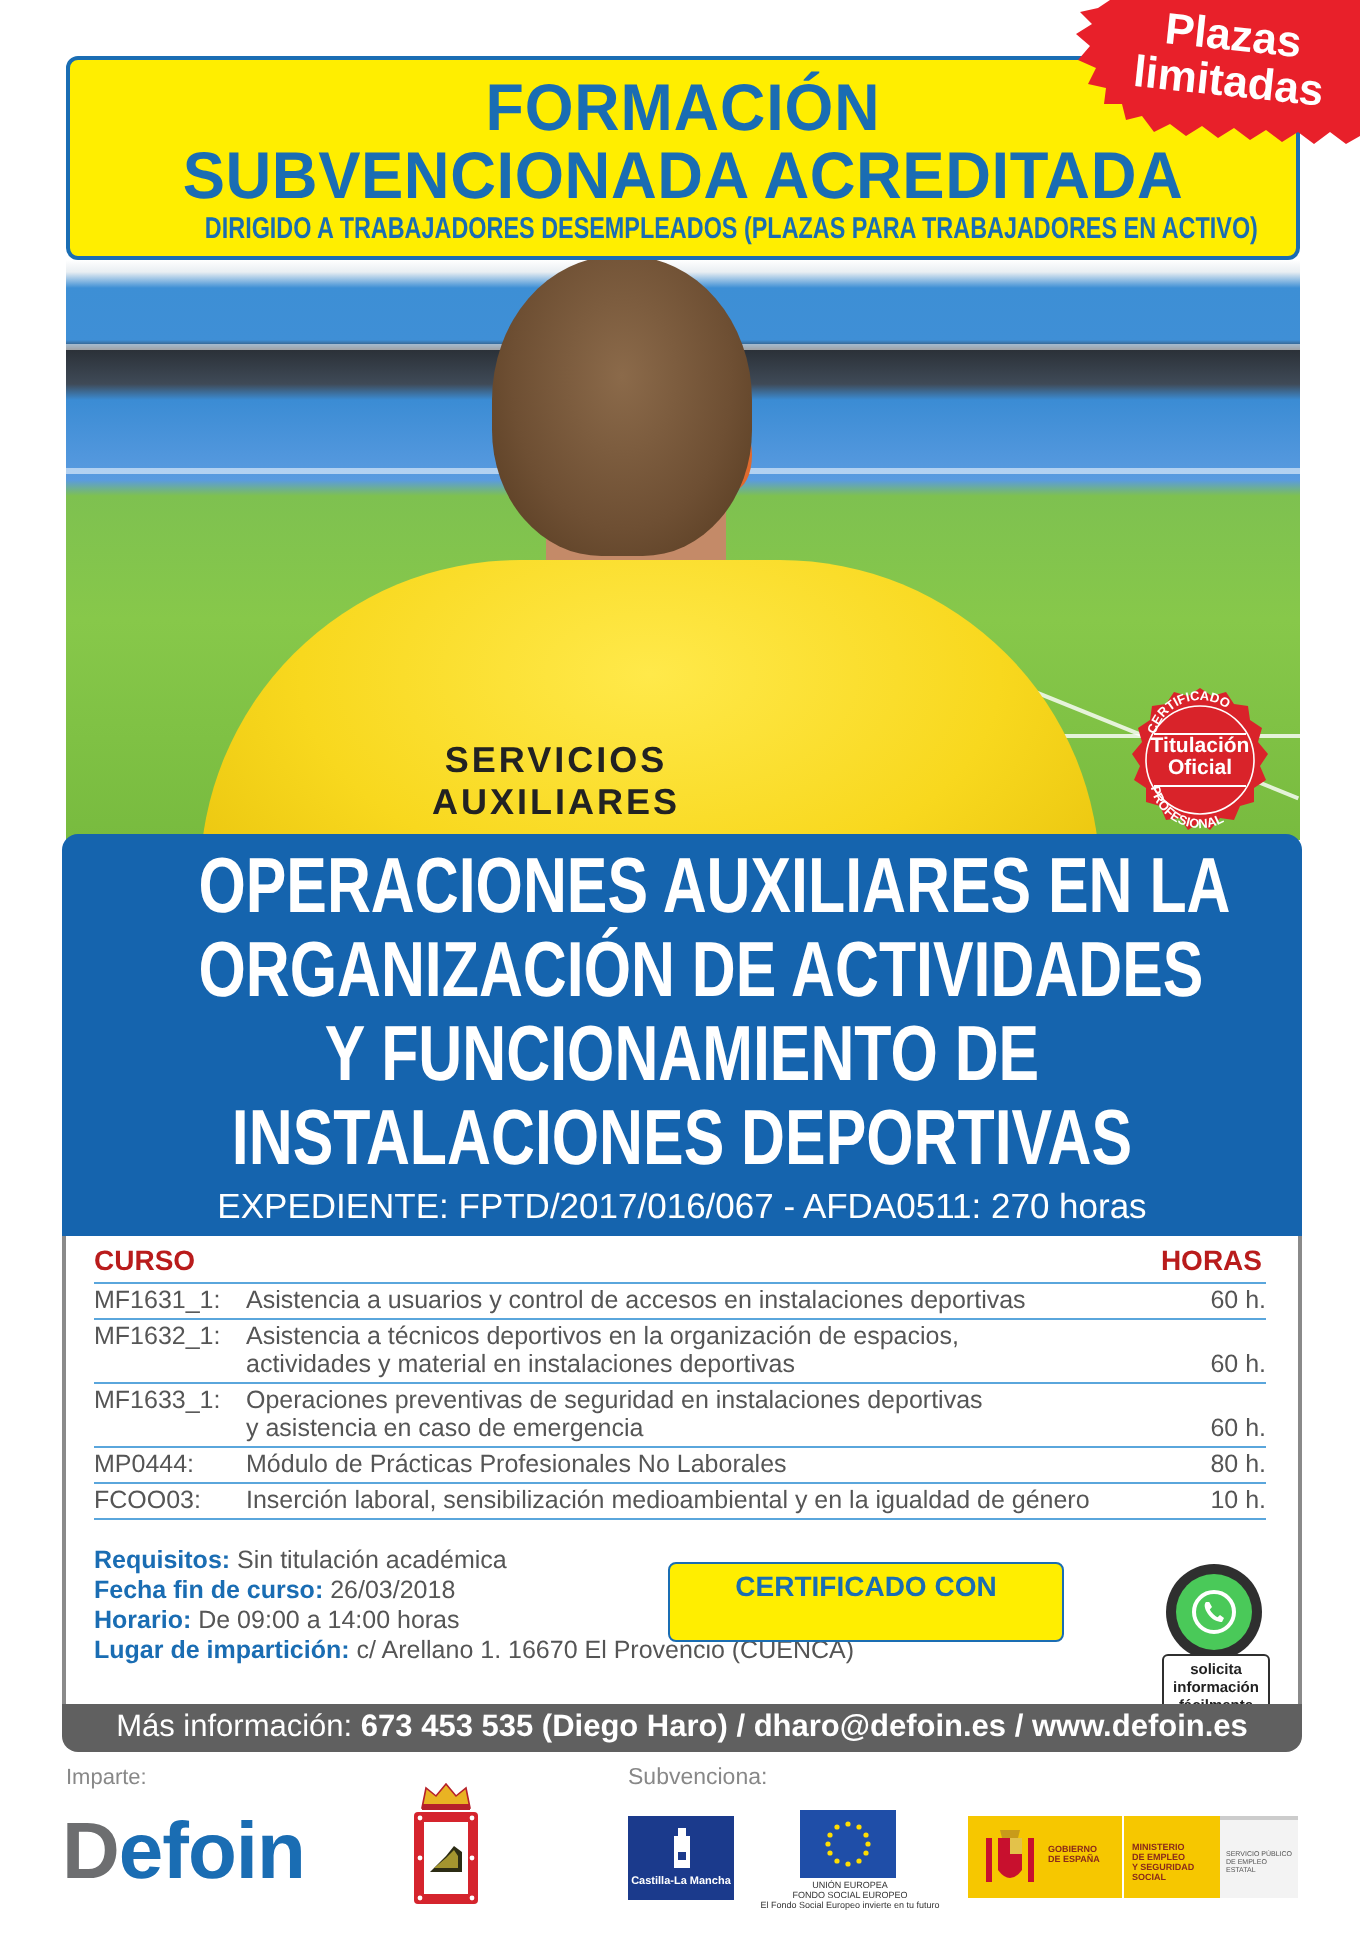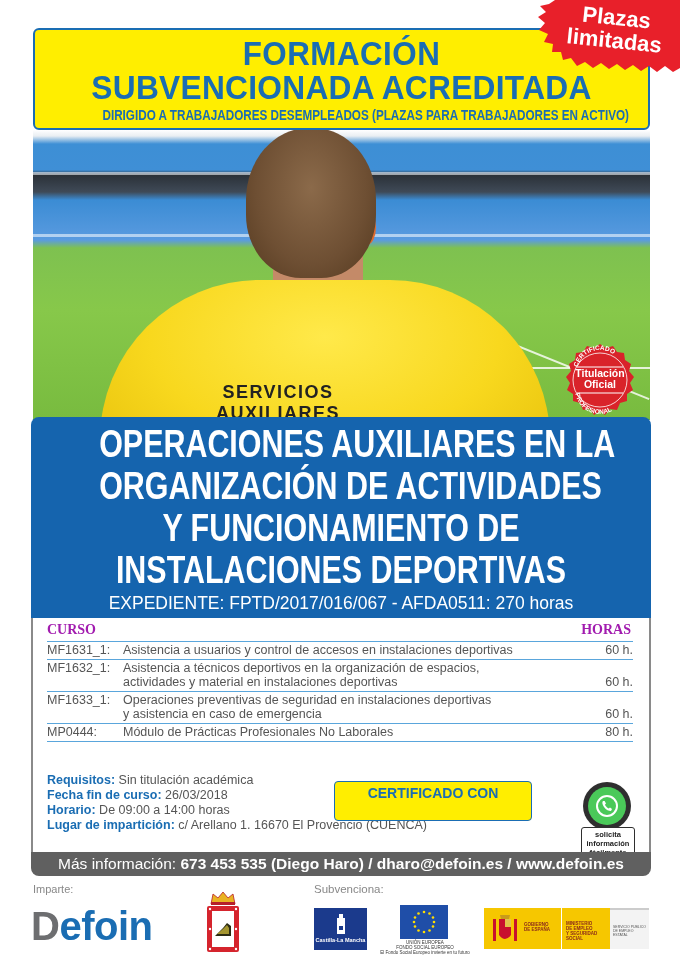--- a/index.html
+++ b/index.html
@@ -41,21 +41,21 @@
   }
   .player-neck { position: absolute; left: 240px; top: 110px; width: 90px; height: 60px; background: #c48a68; border-radius: 10px; }
   .player-ear-l { position: absolute; left: 216px; top: 80px; width: 18px; height: 35px; background: #e06a2e; border-radius: 50%; }
   .player-ear-r { position: absolute; left: 325px; top: 80px; width: 18px; height: 35px; background: #e06a2e; border-radius: 50%; }
   .player-shirt {
     position: absolute; left: 67px; top: 150px; width: 450px; height: 190px;
     background: radial-gradient(ellipse at 50% 30%, #ffe94a 0%, #f8d81e 55%, #e5bf0a 100%);
     border-radius: 160px 160px 0 0;
   }
   .shirt-text {
-    position: absolute; left: 160px; top: 252px; width: 170px; text-align: center;
+    position: absolute; left: 160px; top: 240px; width: 170px; text-align: center;
     font-weight: bold; font-size: 18px; line-height: 21px; color: #222; letter-spacing: 1.5px;
   }
 
   
   .seal { position: absolute; left: 563px; top: 343px; width: 74px; height: 74px; z-index: 3; }
   .seal .mid {
     position: absolute; left: 8px; top: 25px; width: 58px; text-align: center;
     color: #fff; font-weight: bold; font-size: 10.5px; line-height: 11px;
   }
 
@@ -69,21 +69,21 @@
     transform: scaleX(0.78); transform-origin: center;
   }
   .title-block .tline:first-child { margin-top: 6px; }
   .title-block .exp { font-size: 17.5px; line-height: 20px; margin-top: 2px; white-space: nowrap; font-weight: normal; }
 
   
   .panel {
     position: absolute; left: 31px; top: 618px; width: 620px; height: 240px;
     border: 2px solid #8a8a8a; border-top: none; background: #fff;
   }
-  .th { position: absolute; top: 4px; font-weight: bold; font-size: 14px; color: #a21caf; font-family: Liberation Serif, serif; }
+  .th { position: absolute; top: 4px; font-weight: bold; font-size: 14px; color: #b91c1c; }
   .th.curso { left: 14px; }
   .th.horas { right: 18px; }
   .rows { position: absolute; left: 14px; top: 23px; width: 586px; border-top: 1.5px solid #5aa6dc; }
   .row {
     display: flex; border-bottom: 1.5px solid #5aa6dc; font-size: 12.5px; color: #555; line-height: 14px;
     padding: 1px 0 2px 0;
   }
   .row .code { width: 76px; flex: none; }
   .row .desc { flex: 1; }
   .row .hrs { width: 50px; text-align: right; align-self: flex-end; flex: none; }
@@ -218,20 +218,25 @@
       <div class="desc">
         <div>Operaciones preventivas de seguridad en instalaciones deportivas</div>
         <div>y asistencia en caso de emergencia</div>
       </div>
       <div class="hrs">60 h.</div>
     </div>
     <div class="row">
       <div class="code">MP0444:</div>
       <div class="desc">Módulo de Prácticas Profesionales No Laborales</div>
       <div class="hrs">80 h.</div>
+    </div>
+    <div class="row">
+      <div class="code">FCOO03:</div>
+      <div class="desc">Inserción laboral, sensibilización medioambiental y en la igualdad de género</div>
+      <div class="hrs">10 h.</div>
     </div>
   </div>
 
   <div class="info">
     <div><span class="lbl">Requisitos:</span> <span>Sin titulación académica</span></div>
     <div><span class="lbl">Fecha fin de curso:</span> <span>26/03/2018</span></div>
     <div><span class="lbl">Horario:</span> <span>De 09:00 a 14:00 horas</span></div>
     <div><span class="lbl">Lugar de impartición:</span> <span>c/ Arellano 1. 16670 El Provencio (CUENCA)</span></div>
   </div>
 

